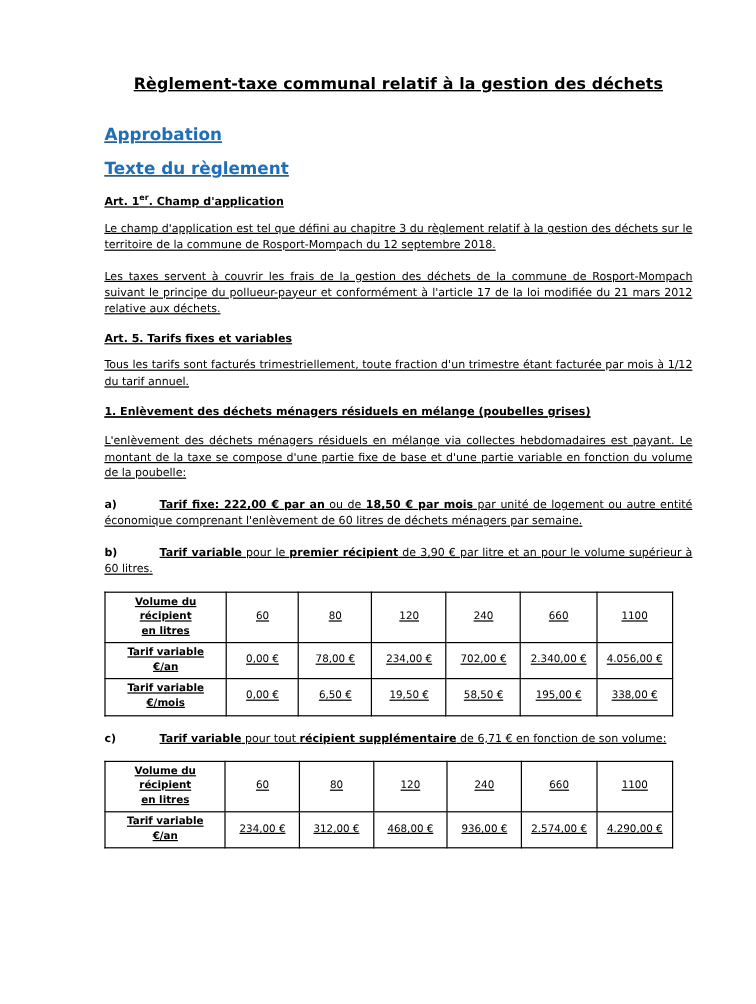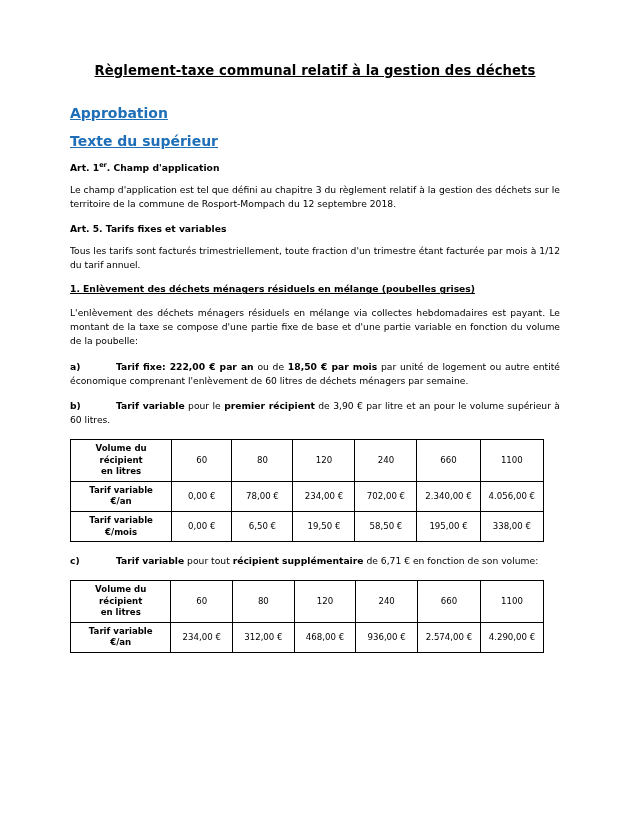--- a/index.html
+++ b/index.html
@@ -17,23 +17,24 @@
   }
   .page {
     position: absolute;
     left: 0; top: 0;
     width: 630px;
     height: 837px;
     background: #ffffff;
   }
   .content {
     position: absolute;
-    left: 70px;
+    left: 87px;
     top: 62px;
     width: 490px;
+    text-decoration: underline;
   }
   .doc-title {
     font-size: 13.2px;
     font-weight: bold;
     text-align: center;
     text-decoration: underline;
     letter-spacing: 0.1px;
     margin: 0 0 26px 0;
     line-height: 1.3;
   }
@@ -108,25 +109,26 @@
 <body>
 
 <div class="page">
   <div class="content">
 
     <div class="doc-title">Règlement-taxe communal relatif à la gestion des déchets</div>
 
     <div class="section-link">Approbation</div>
 
 
-    <div class="section-link">Texte du supérieur</div>
+    <div class="section-link">Texte du règlement</div>
 
     <div class="art-head"><span>Art. 1</span><sup>er</sup><span>. Champ d'application</span></div>
 
     <p class="para">Le champ d'application est tel que défini au chapitre 3 du règlement relatif à la gestion des déchets sur le territoire de la commune de Rosport-Mompach du 12 septembre 2018.</p>
+    <p class="para">Les taxes servent à couvrir les frais de la gestion des déchets de la commune de Rosport-Mompach suivant le principe du pollueur-payeur et conformément à l'article 17 de la loi modifiée du 21 mars 2012 relative aux déchets.</p>
 
     <div class="art-head">Art. 5. Tarifs fixes et variables</div>
     <p class="para">Tous les tarifs sont facturés trimestriellement, toute fraction d'un trimestre étant facturée par mois à 1/12 du tarif annuel.</p>
 
     <div class="underline-head">1. Enlèvement des déchets ménagers résiduels en mélange (poubelles grises)</div>
     <p class="para">L'enlèvement des déchets ménagers résiduels en mélange via collectes hebdomadaires est payant. Le montant de la taxe se compose d'une partie fixe de base et d'une partie variable en fonction du volume de la poubelle:</p>
 
     <div class="item">
       <span class="lbl">a)</span><b>Tarif fixe: 222,00 € par an</b><span> ou de </span><b>18,50 € par mois</b><span> par unité de logement ou autre entité économique comprenant l'enlèvement de 60 litres de déchets ménagers par semaine.</span>
     </div>

